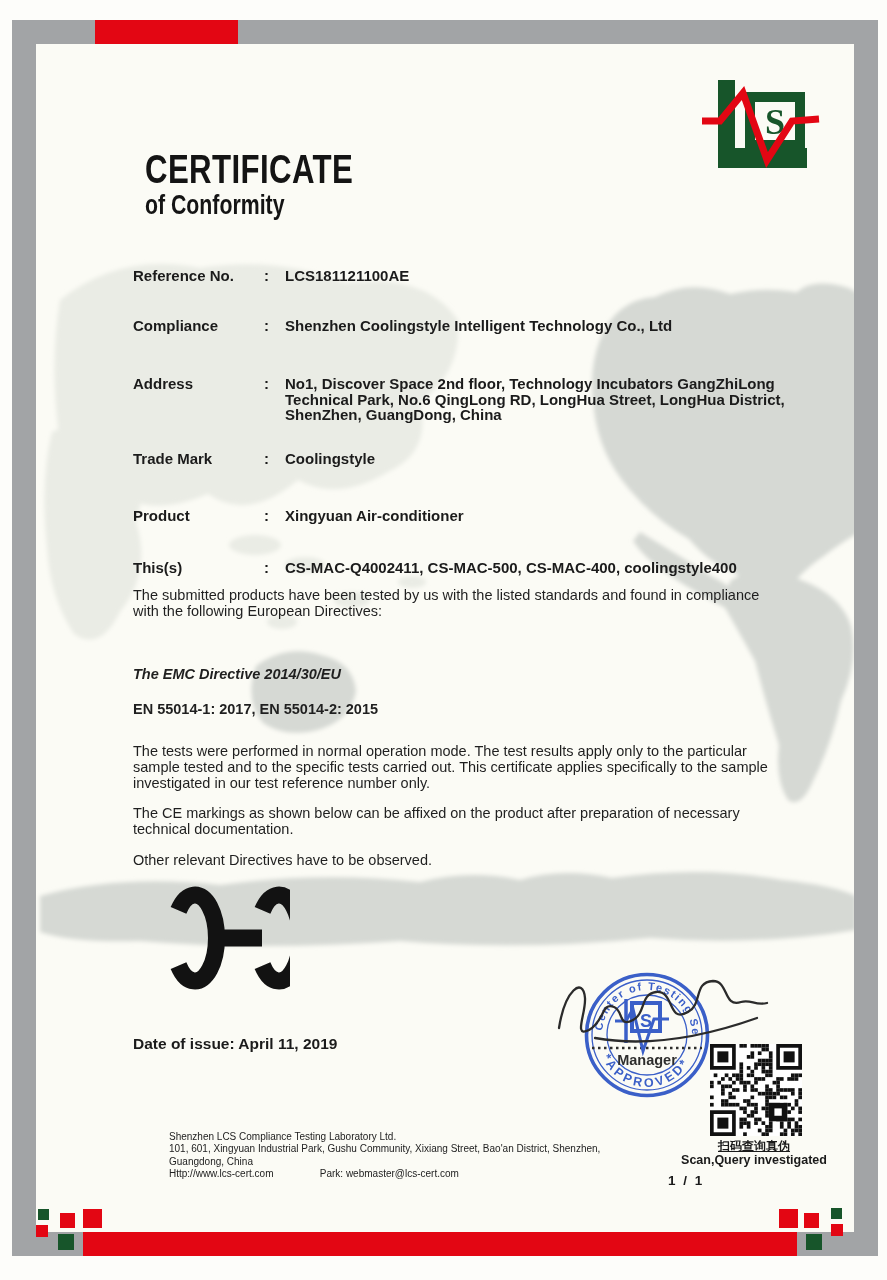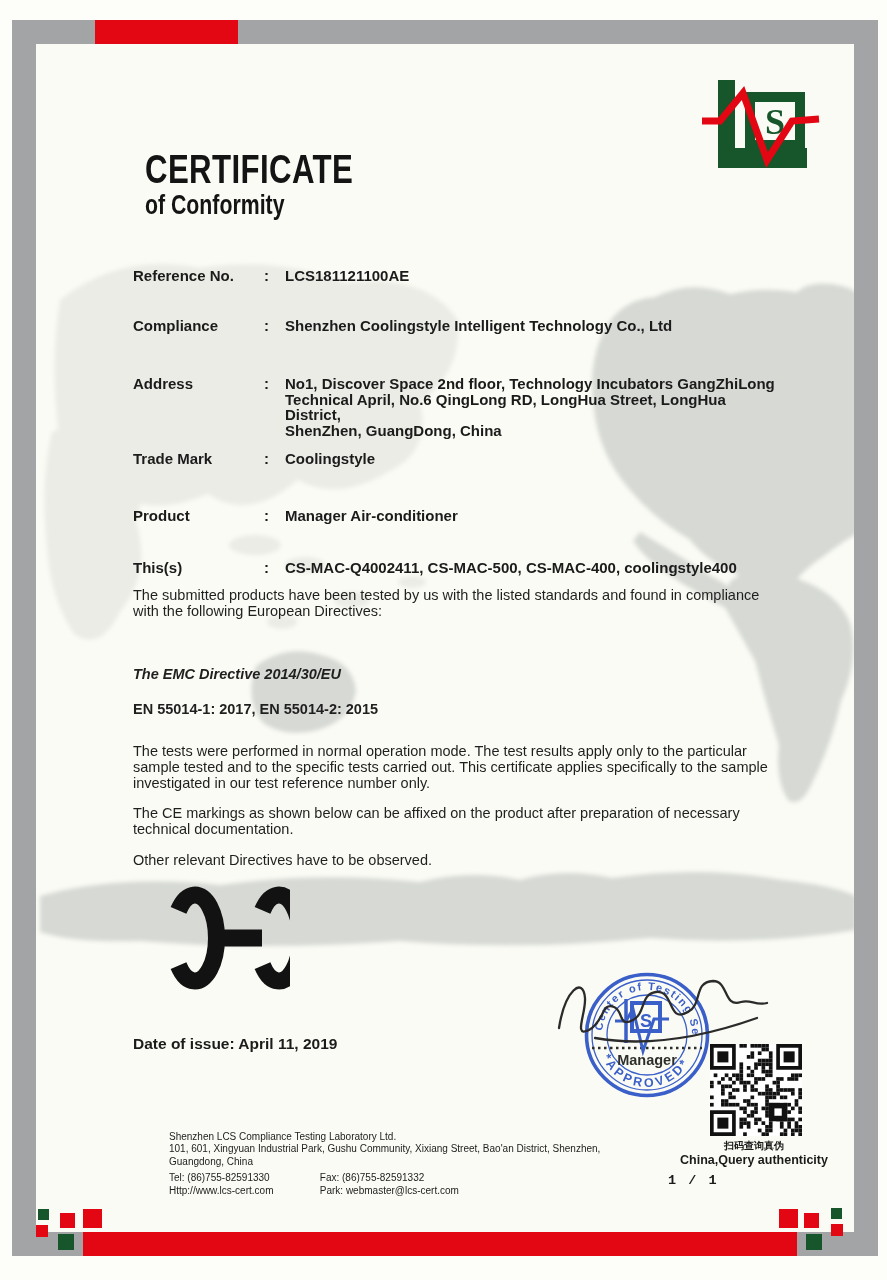--- a/index.html
+++ b/index.html
@@ -21,23 +21,23 @@
   .frow .lab{position:absolute;left:0;top:0;width:128px;}
   .frow .col{position:absolute;left:131px;top:0;}
   .frow .val{position:absolute;left:152px;top:0;width:500px;}
   .para{position:absolute;left:133px;width:650px;font-size:14.5px;line-height:15.9px;color:#1f1f1f;}
   .para.bold{font-weight:bold;}
   .date{left:133px;top:1035px;font-size:15.5px;font-weight:bold;}
   .footer{left:152px;top:1131px;font-size:10px;line-height:12.4px;color:#222;margin-left:17px;}
   .footer .contact{margin-top:4px;}
   .footer .c1{display:inline-block;width:148px;}
   .qrcap{left:664px;top:1139px;width:180px;text-align:center;font-weight:bold;color:#1a1a1a;}
-  .qrcap .zh{font-size:10px;line-height:14px;}
+  .qrcap .zh{font-size:12px;line-height:14px;text-decoration:underline;}
   .qrcap .en{font-size:12.5px;line-height:15px;}
-  .pagenum{left:668px;top:1173px;font-size:13.5px;font-weight:bold;letter-spacing:2px;font-family:Liberation Mono, monospace;}
+  .pagenum{left:668px;top:1173px;font-size:13.5px;font-weight:bold;letter-spacing:2px;}
   svg{display:block;}
 </style>
 </head>
 <body>
 
 <div class="page">
 
   <div class="frame"></div>
 
   <div class="mapwrap">
@@ -105,33 +105,33 @@
   <div class="frow" style="top:318px;">
     <span class="lab">Compliance</span>
     <span class="col">:</span>
     <span class="val">Shenzhen Coolingstyle Intelligent Technology Co., Ltd</span>
   </div>
   <div class="frow" style="top:376px;">
     <span class="lab">Address</span>
     <span class="col">:</span>
     <span class="val">
       <span style="display:block">No1, Discover Space 2nd floor, Technology Incubators GangZhiLong</span>
-      <span style="display:block">Technical April, No.6 QingLong RD, LongHua Street, LongHua District,</span>
+      <span style="display:block">Technical Park, No.6 QingLong RD, LongHua Street, LongHua District,</span>
       <span style="display:block">ShenZhen, GuangDong, China</span>
     </span>
   </div>
   <div class="frow" style="top:451px;">
     <span class="lab">Trade Mark</span>
     <span class="col">:</span>
     <span class="val">Coolingstyle</span>
   </div>
   <div class="frow" style="top:508px;">
     <span class="lab">Product</span>
     <span class="col">:</span>
-    <span class="val">Manager Air-conditioner</span>
+    <span class="val">Xingyuan Air-conditioner</span>
   </div>
   <div class="frow" style="top:560px;">
     <span class="lab">This(s)</span>
     <span class="col">:</span>
     <span class="val">CS-MAC-Q4002411, CS-MAC-500, CS-MAC-400, coolingstyle400</span>
   </div>
 
   <div class="para" style="top:588px;">The submitted products have been tested by us with the listed standards and found in compliance with the following European Directives:</div>
   <div class="para bold" style="top:667px;font-style:italic;">The EMC Directive 2014/30/EU</div>
   <div class="para bold" style="top:702px;">EN 55014-1: 2017, EN 55014-2: 2015</div>
@@ -386,31 +386,27 @@
     <rect x="2" y="2" width="3" height="3" fill="#111"></rect>
       <path fill="#111" d="M18 0h7v7h-7z M19 1v5h5v-5z" fill-rule="evenodd"></path>
     <rect x="20" y="2" width="3" height="3" fill="#111"></rect>
       <path fill="#111" d="M0 18h7v7h-7z M1 19v5h5v-5z" fill-rule="evenodd"></path>
     <rect x="2" y="20" width="3" height="3" fill="#111"></rect>
       <rect x="16" y="16" width="5" height="5" fill="#111"></rect>
       <rect x="17.5" y="17.5" width="2" height="2" fill="#fff"></rect>
     </svg>
   <div class="abs qrcap">
     <div class="zh">扫码查询真伪</div>
-    <div class="en">China,Query authenticity</div>
+    <div class="en">Scan,Query investigated</div>
   </div>
 
   <div class="abs footer">
     <div>Shenzhen LCS Compliance Testing Laboratory Ltd.</div>
     <div>101, 601, Xingyuan Industrial Park, Gushu Community, Xixiang Street, Bao'an District, Shenzhen,</div>
     <div>Guangdong, China</div>
-    <div class="contact">
-      <span class="c1">Tel: (86)755-82591330</span>
-      <span>Fax: (86)755-82591332</span>
-    </div>
     <div>
       <span class="c1">Http://www.lcs-cert.com</span>
       <span>Park: webmaster@lcs-cert.com</span>
     </div>
   </div>
 
   <div class="abs pagenum">1 / 1</div>
 
 </div>
 

